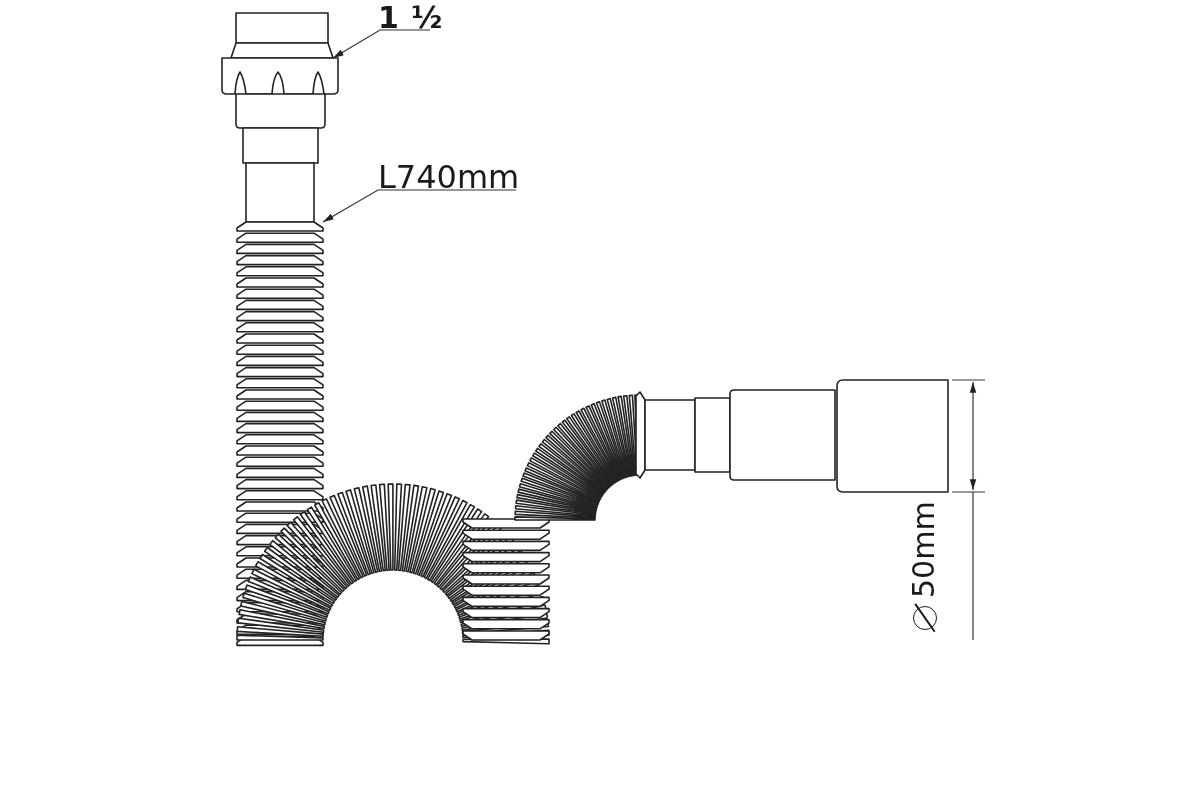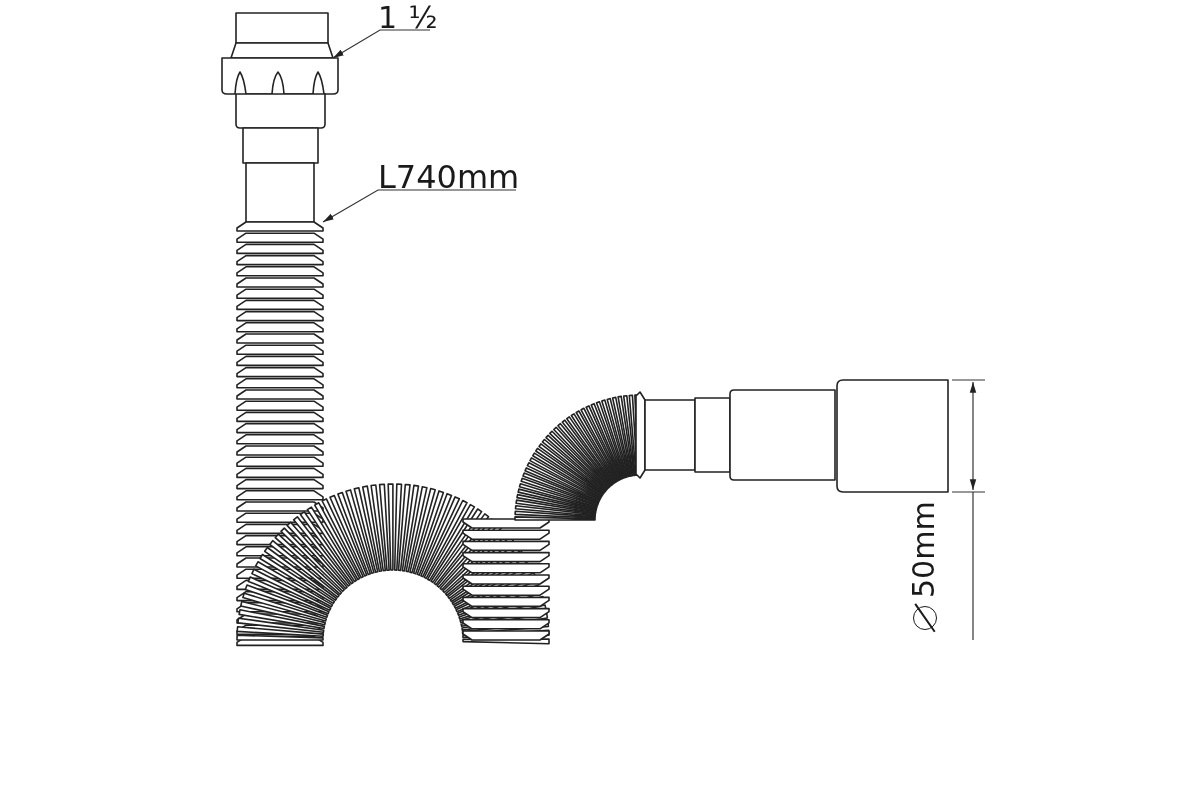--- a/index.html
+++ b/index.html
@@ -1,19 +1,19 @@
 <!DOCTYPE html>
 <html><head>
 <meta charset="utf-8">
 <style>
   html, body { margin:0; padding:0; background:#ffffff; }
   body { width:1200px; height:800px; overflow:hidden; position:relative; font-family:"Liberation Sans", sans-serif; }
   #stage { position:absolute; left:0; top:0; width:1200px; height:800px; }
   .lbl { position:absolute; color:#1a1a1a; font-family:"DejaVu Sans", sans-serif; white-space:nowrap; }
-  #lbl-thread { left:378px; top:0px; font-size:30px; font-weight:normal; letter-spacing:1px; }
+  #lbl-thread { left:378px; top:0px; font-size:30px; font-weight:bold; letter-spacing:1px; }
   #lbl-length { left:378px; top:158px; font-size:32px;text-align:right; }
   #lbl-diam { left:906px; top:630px; font-size:30px; transform-origin:0 0; transform:rotate(-90deg); }
   .diam-sym { display:inline-block; width:24px; height:24px; border:1.5px solid #1a1a1a; border-radius:50%; position:relative; margin-right:8px; vertical-align:-3px; box-sizing:border-box; }
   .diam-sym::after { content:""; position:absolute; left:-6px; top:10px; width:34px; height:1.5px; background:#1a1a1a; transform:rotate(-35deg); }
 </style>
 </head>
 <body>
 
 <div id="stage">
 <svg width="1200" height="800" viewBox="0 0 1200 800" xmlns="http://www.w3.org/2000/svg">

